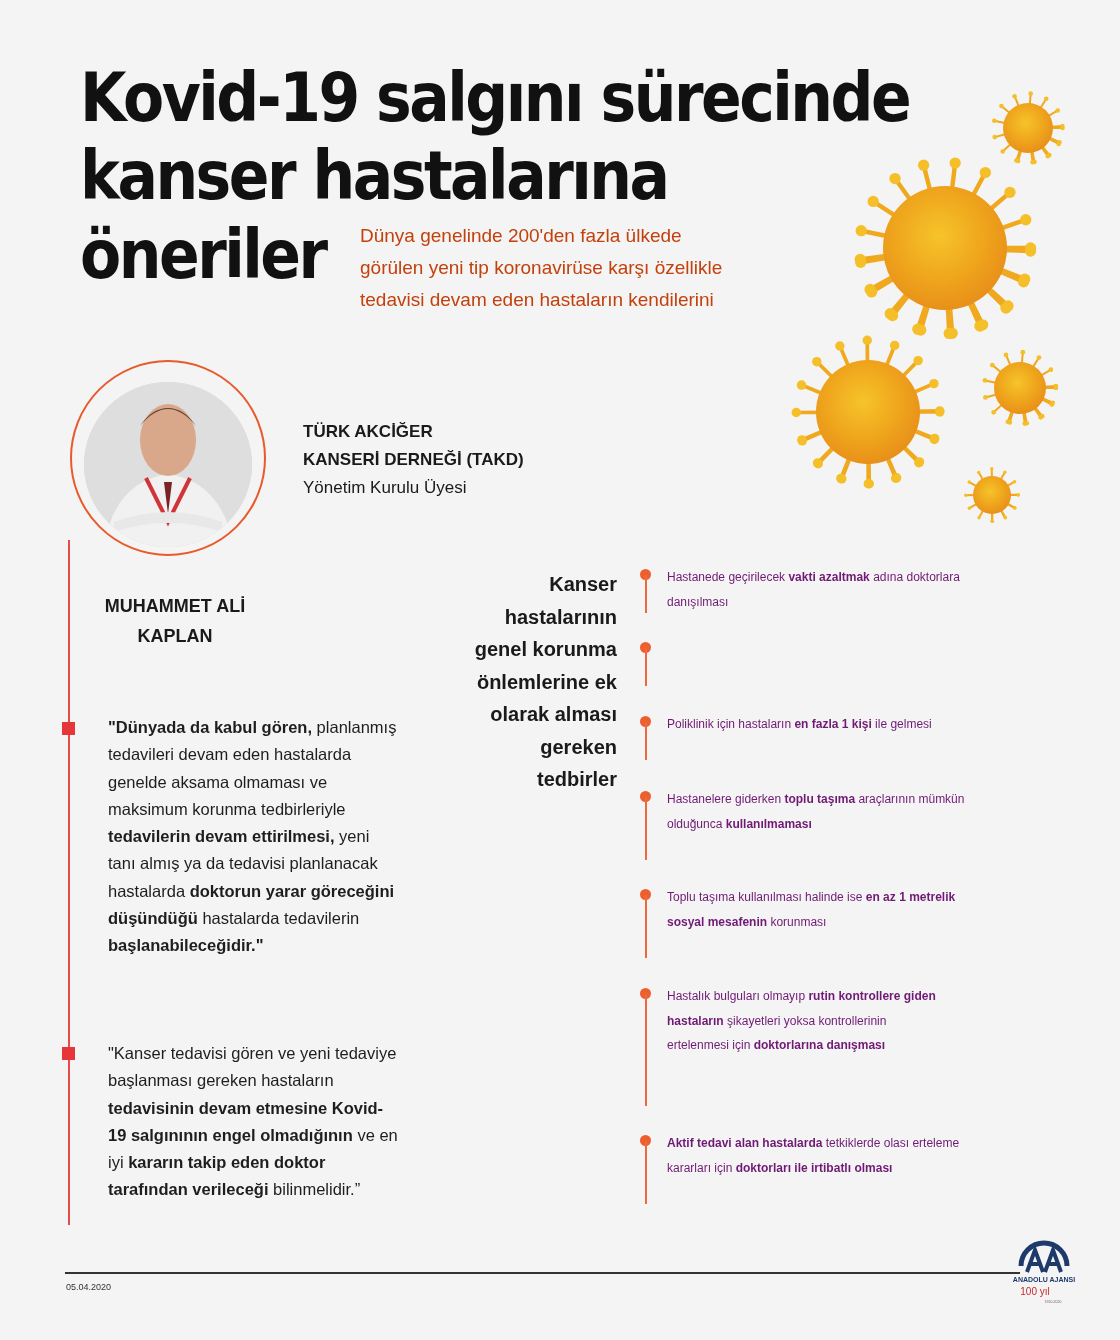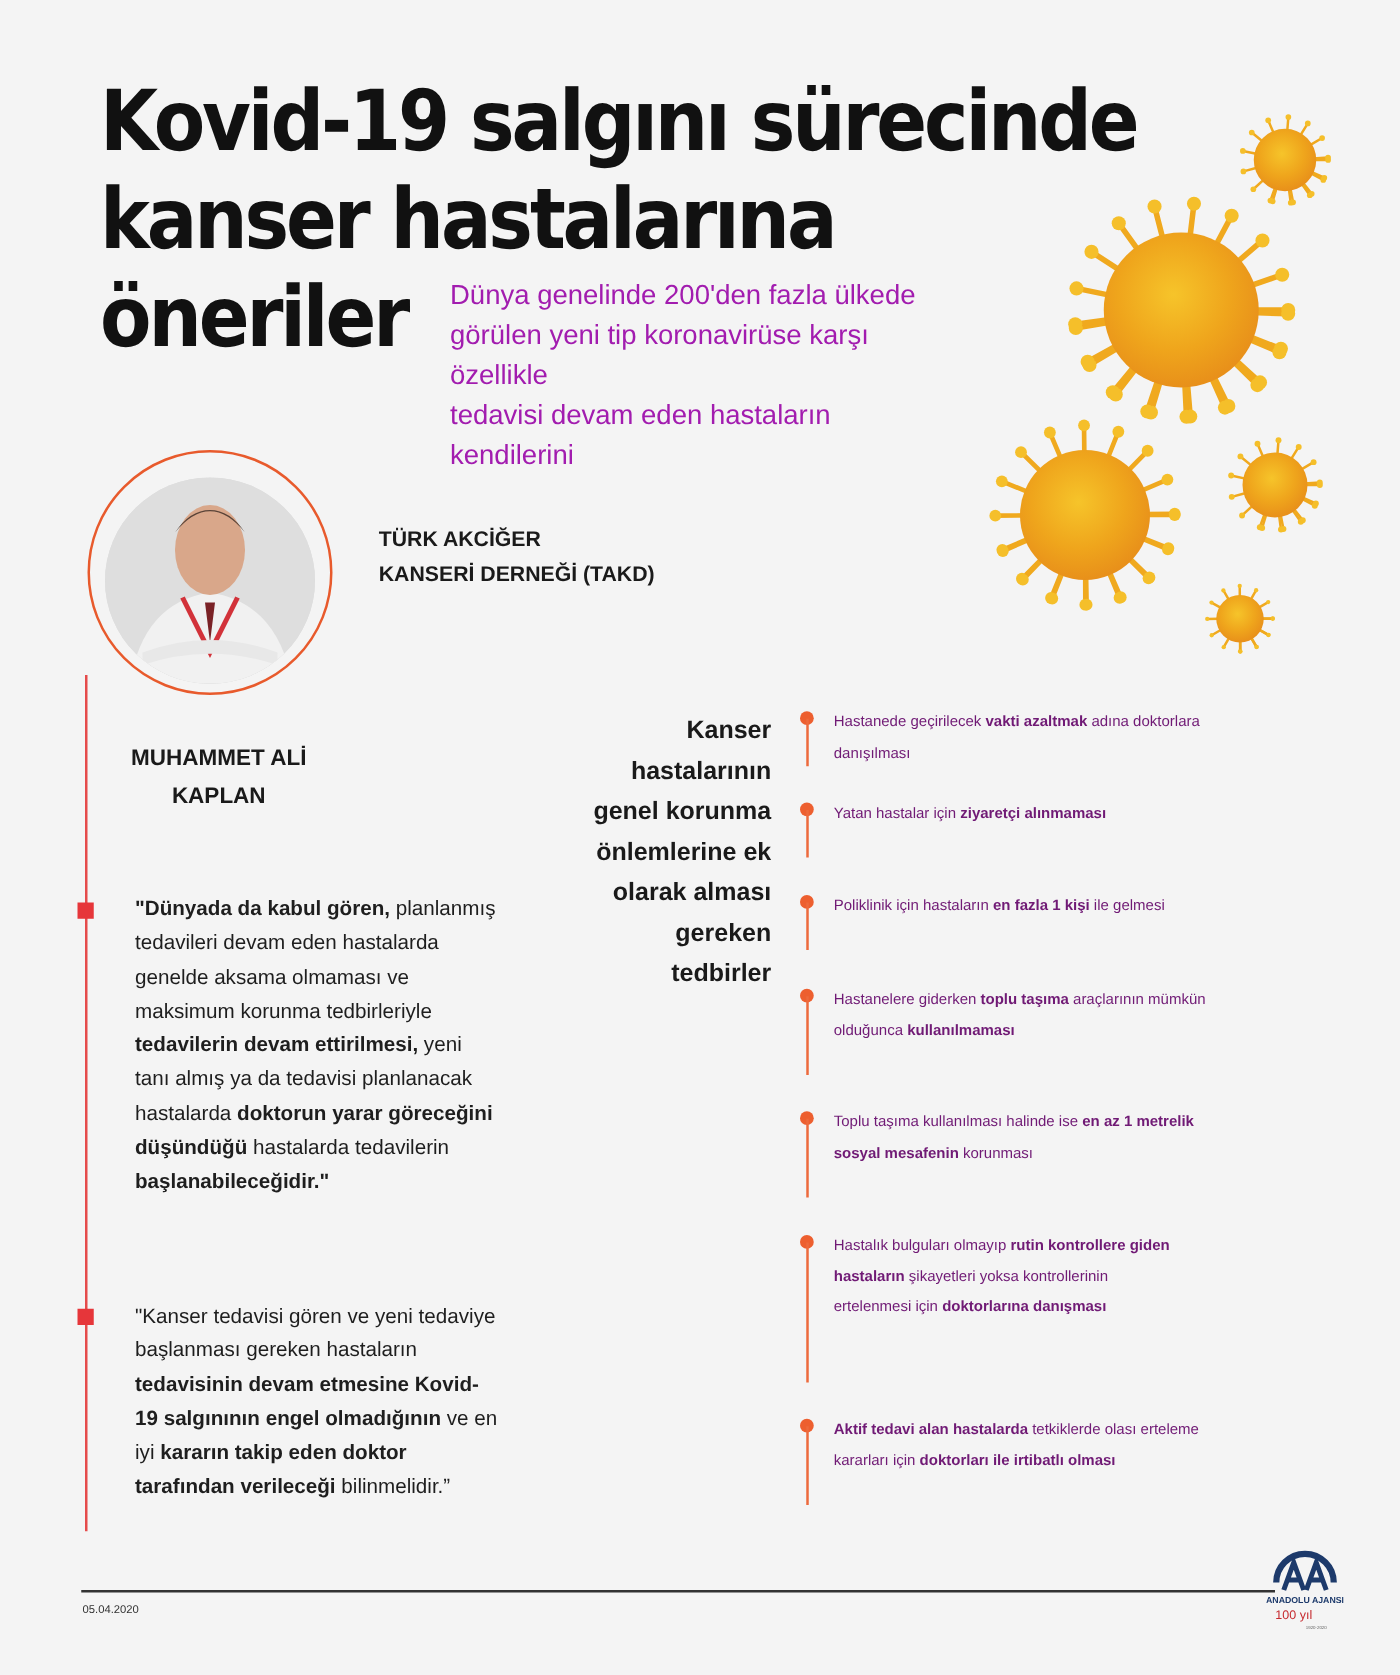--- a/index.html
+++ b/index.html
@@ -12,21 +12,21 @@
   .title {
     position: absolute; left: 80px; top: 58px; width: 860px;
     font-family: "DejaVu Sans", sans-serif; font-weight: 900;
     font-size: 60px; line-height: 70px; letter-spacing: -2.5px;
     color: #111; margin: 0;
     transform: scaleY(1.12); transform-origin: top left;
   }
   .title span { display: block; font-weight: bold; }
   .subtitle {
     position: absolute; left: 360px; top: 220px; width: 400px;
-    font-size: 22px; line-height: 32px; color: #a21caf;
+    font-size: 19px; line-height: 32px; color: #c2410c;
   }
   .viruses { position: absolute; left: 780px; top: 70px; width: 340px; height: 470px; }
   .photo-ring {
     position: absolute; left: 70px; top: 360px; width: 196px; height: 196px;
     border: 2px solid #e85a2c; border-radius: 50%; box-sizing: border-box;
   }
   .photo {
     position: absolute; left: 84px; top: 382px; width: 168px; height: 165px;
     border-radius: 50%; overflow: hidden; background: #dcdcdc;
   }
@@ -310,20 +310,21 @@
     <path d="M80 100 L84 132 L88 100 Z" fill="#7a2226"></path>
     <ellipse cx="84" cy="58" rx="28" ry="36" fill="#d9a78a"></ellipse>
     <path d="M56 44 Q84 10 112 44 Q100 26 84 26 Q68 26 56 44 Z" fill="#5a4438"></path>
     <path d="M30 140 Q84 120 138 140 L138 150 Q84 132 30 150 Z" fill="#e8e8e8"></path>
   </svg>
 </div>
 
 <div class="org">
   <b>TÜRK AKCİĞER</b>
   <b>KANSERİ DERNEĞİ (TAKD)</b>
+  <div>Yönetim Kurulu Üyesi</div>
 </div>
 
 <div class="timeline-left"></div>
 
 <div class="name">
   <div class="gap"></div>
   <div>MUHAMMET ALİ</div>
   <div>KAPLAN</div>
 </div>
 
@@ -344,21 +345,20 @@
 </div>
 
 <div class="bullet" style="top:565px">
   <span class="dot"></span>
   <span class="stem" style="height:38px"></span>
   <div class="txt" style="width:330px"><span>Hastanede geçirilecek </span><b>vakti azaltmak</b><span> adına doktorlara danışılması</span></div>
 </div>
 <div class="bullet" style="top:638px">
   <span class="dot"></span>
   <span class="stem" style="height:38px"></span>
-  <div class="txt" style="width:230px"><span>Yatan hastalar için </span><b>ziyaretçi alınmaması</b></div>
 </div>
 <div class="bullet" style="top:712px">
   <span class="dot"></span>
   <span class="stem" style="height:38px"></span>
   <div class="txt" style="width:330px"><span>Poliklinik için hastaların </span><b>en fazla 1 kişi</b><span> ile gelmesi</span></div>
 </div>
 <div class="bullet" style="top:787px">
   <span class="dot"></span>
   <span class="stem" style="height:63px"></span>
   <div class="txt" style="width:310px"><span>Hastanelere giderken </span><b>toplu taşıma</b><span> araçlarının mümkün olduğunca </span><b>kullanılmaması</b></div>

